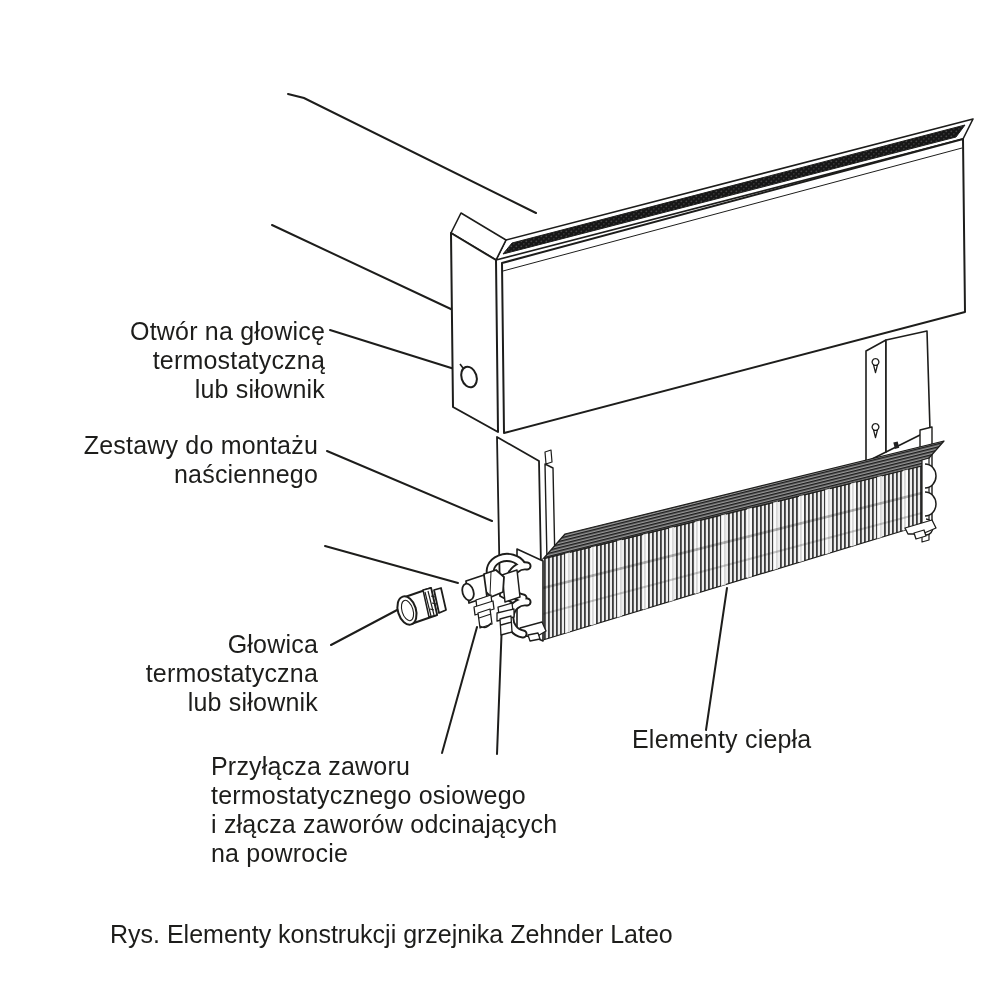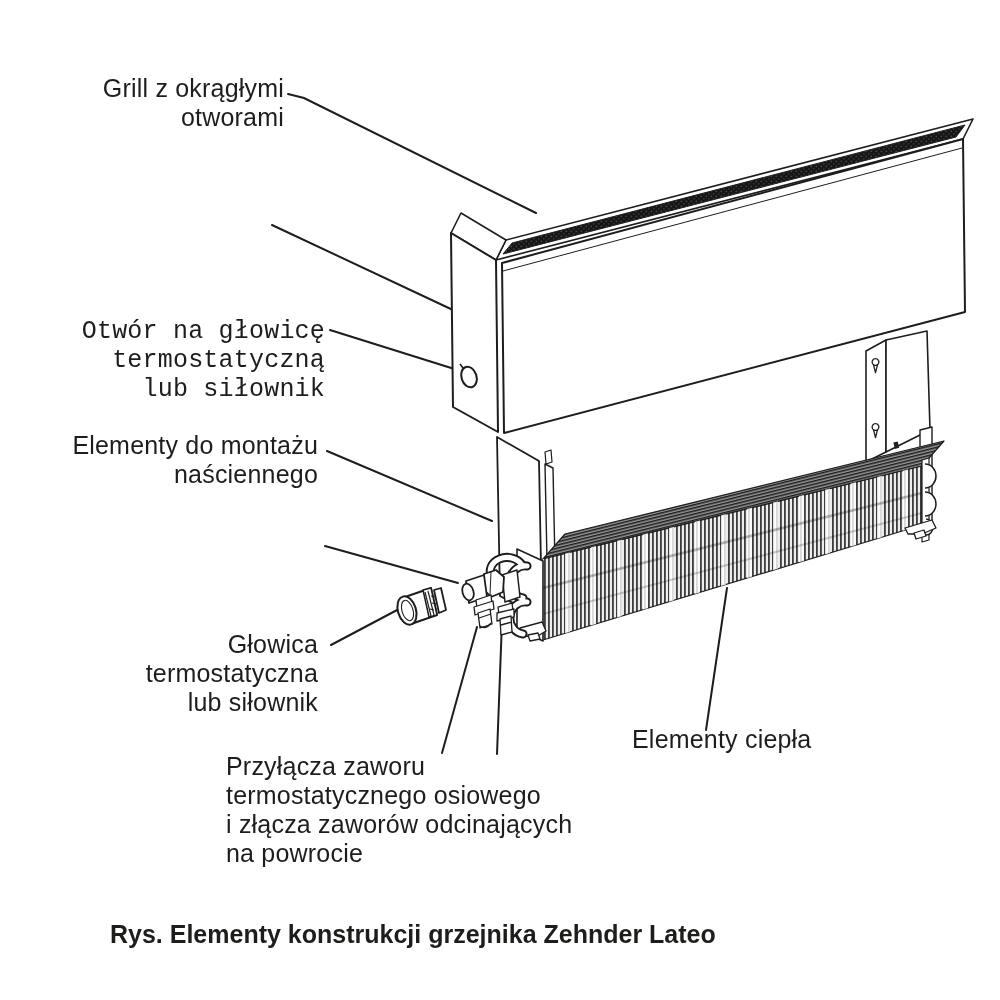--- a/index.html
+++ b/index.html
@@ -6,21 +6,21 @@
   .page{
     position:relative;width:1000px;height:1000px;background:#fff;overflow:hidden;
     font-family:"Liberation Sans","DejaVu Sans",sans-serif;color:#1d1d1b;
   }
   .drawing{position:absolute;left:0;top:0;width:1000px;height:1000px;}
   .label{
     position:absolute;font-size:25px;line-height:29px;letter-spacing:0.2px;
     white-space:pre-line;color:#1d1d1b;
   }
   .r{text-align:right;}
-  .caption{position:absolute;font-size:25px;color:#1d1d1b;white-space:pre;font-weight:bold;}
+  .caption{position:absolute;font-size:25px;color:#1d1d1b;white-space:pre;}
 </style>
 </head>
 <body>
 
 <div class="page">
 
   <svg class="drawing" viewBox="0 0 1000 1000" aria-hidden="true">
     <defs>
       <pattern id="grillDots" width="5" height="5" patternUnits="userSpaceOnUse">
         <rect width="5" height="5" fill="#161616"></rect>
@@ -149,30 +149,28 @@
         <line x1="431" y1="596" x2="435" y2="597"></line>
         <line x1="432" y1="603" x2="436" y2="604"></line>
         <line x1="430" y1="609" x2="434" y2="610"></line>
       </g>
       <polygon stroke-width="1.8" points="434,590 441,588 446,610 439,613"></polygon>
       <ellipse cx="407" cy="610.5" rx="9" ry="14.5" stroke-width="2" transform="rotate(-17 407 610.5)"></ellipse>
       <ellipse cx="407.5" cy="610.5" rx="5.5" ry="10.5" stroke-width="1.1" transform="rotate(-17 407.5 610.5)"></ellipse>
     </g>
   </svg>
 
-  <div class="label r" style="left:24px;top:74px;width:260px;">Grill z okrągłymi
-otworami</div>
-  <div class="label r" style="left:65px;top:317px;width:260px;font-family:Liberation Mono, monospace;">Otwór na głowicę
+  <div class="label r" style="left:65px;top:317px;width:260px;">Otwór na głowicę
 termostatyczną
 lub siłownik</div>
-  <div class="label r" style="left:58px;top:431px;width:260px;">Elementy do montażu
+  <div class="label r" style="left:58px;top:431px;width:260px;">Zestawy do montażu
 naściennego</div>
   <div class="label r" style="left:58px;top:630px;width:260px;">Głowica
 termostatyczna
 lub siłownik</div>
-  <div class="label" style="left:226px;top:752px;width:380px;">Przyłącza zaworu
+  <div class="label" style="left:211px;top:752px;width:380px;">Przyłącza zaworu
 termostatycznego osiowego
 i złącza zaworów odcinających
 na powrocie</div>
   <div class="label" style="left:632px;top:725px;width:260px;">Elementy ciepła</div>
 
   <div class="caption" style="left:110px;top:920px;">Rys. Elementy konstrukcji grzejnika Zehnder Lateo</div>
 </div>
 
 </body></html>

